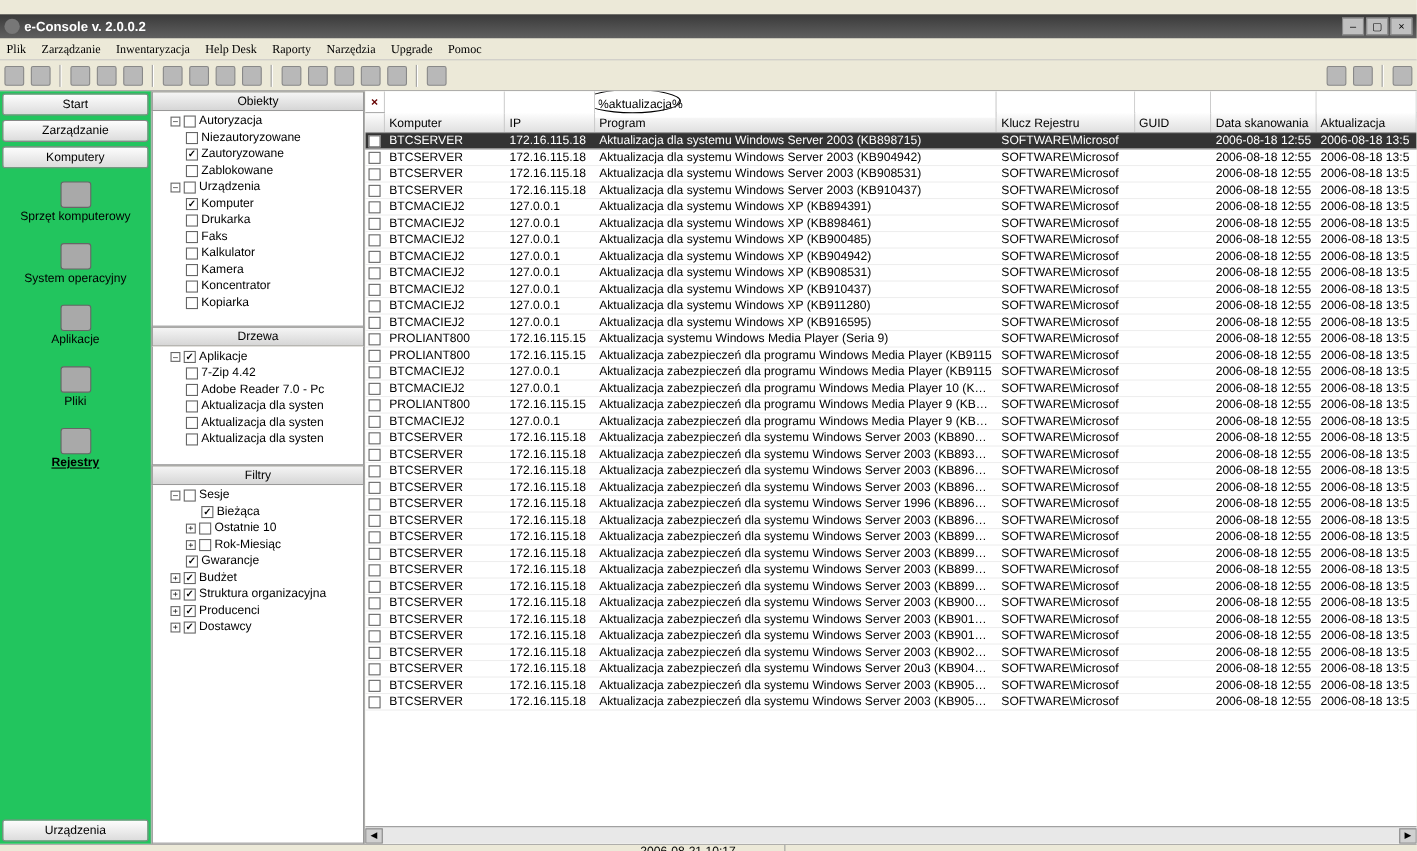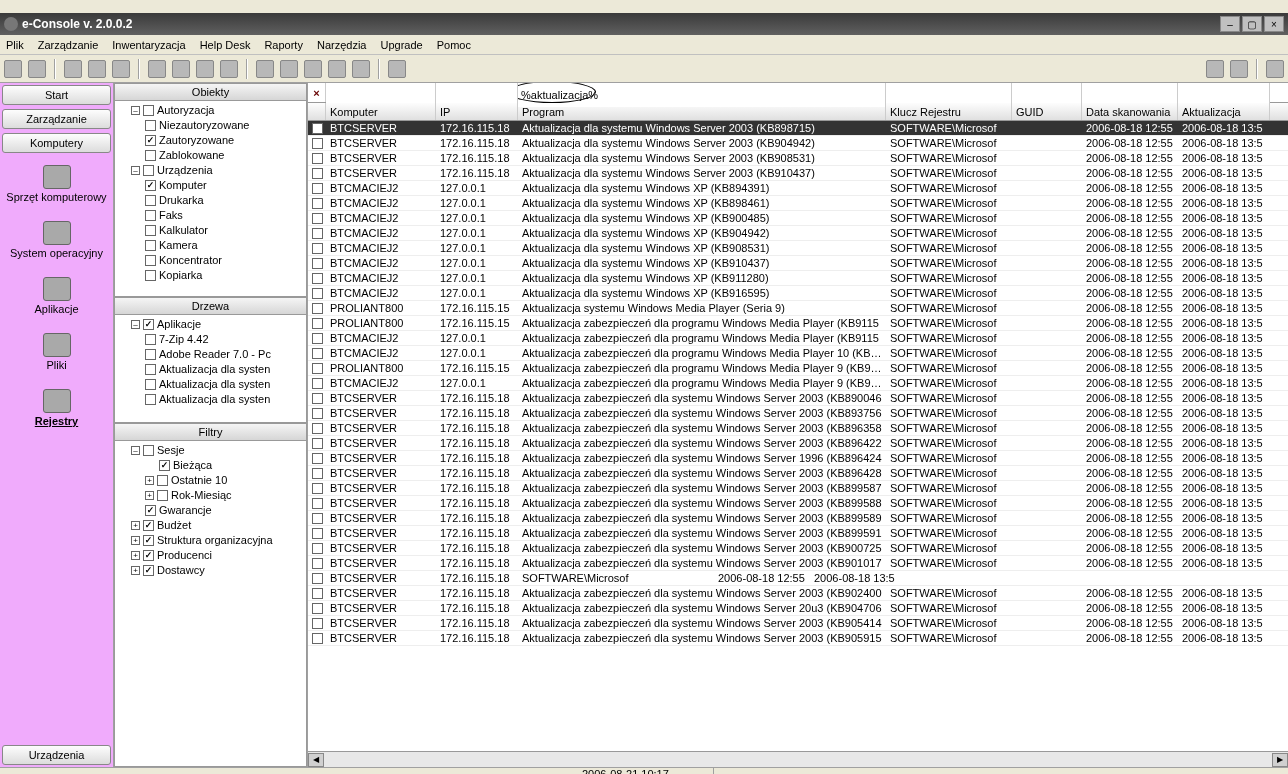--- a/index.html
+++ b/index.html
@@ -1,27 +1,27 @@
 <!DOCTYPE html>
 <html><head>
 <meta charset="utf-8">
 <style>
 * { box-sizing: border-box; margin: 0; padding: 0; }
 body { font-family: Tahoma, Arial, sans-serif; font-size: 11px; background: #ece9d8; color: #000; overflow: hidden; width: 1288px; height: 774px; }
 .titlebar { background: linear-gradient(to bottom, #3a3a3a, #606060); color: #fff; height: 22px; display: flex; align-items: center; padding: 0 4px; margin-top: 13px; }
 .titlebar .title { flex: 1; font-weight: bold; font-size: 12px; display:flex; align-items:center; gap:4px;}
 .titlebar .wbtn { width: 20px; height: 16px; background: #c0c0c0; border: 1px solid #888; margin-left: 2px; display:flex; align-items:center; justify-content:center; font-size:10px; color:#000;}
 .menubar { background: #ece9d8; height: 20px; display: flex; align-items: center; padding: 0 6px; gap: 14px; border-bottom: 1px solid #c0c0c0; }
-.menubar span { cursor: default; }
+.menubar span { cursor: default; font-family: Liberation Serif, serif; }
 .toolbar { background: #ece9d8; height: 28px; display: flex; align-items: center; padding: 0 4px; border-bottom: 1px solid #a0a0a0; gap: 6px; }
 .tb-icon { width: 18px; height: 18px; background: #b8b8b8; border: 1px solid #888; border-radius: 2px; }
 .tb-sep { width:2px; height:20px; border-left:1px solid #a0a0a0; border-right:1px solid #fff; margin:0 2px;}
 .tb-spacer { flex: 1; }
 .main { display: flex; height: 684px; }
-.leftcol { width: 114px; background: #f0abfc; border-right: 1px solid #a0a0a0; display:flex; flex-direction:column;}
+.leftcol { width: 138px; background: #22c55e; border-right: 1px solid #a0a0a0; display:flex; flex-direction:column;}
 .leftcol .btn { background: linear-gradient(to bottom,#fdfdfd,#dcdcdc); border:1px solid #888; border-radius:3px; height:20px; display:flex; align-items:center; justify-content:center; margin:2px; font-size:11px;}
 .leftcol .big { flex:0 0 auto; height:54px; display:flex; flex-direction:column; align-items:center; justify-content:center; margin:2px;}
 .leftcol .big .ic { width:28px; height:24px; background:#a9a9a9; border:1px solid #666; border-radius:3px; margin-bottom:2px;}
 .leftcol .big.sel .lbl { font-weight:bold; text-decoration:underline;}
 .leftcol .leftspace { flex:1;}
 .midcol { width: 194px; background:#ece9d8; display:flex; flex-direction:column; border-right:1px solid #a0a0a0;}
 .panel-hd { background: linear-gradient(to bottom,#f5f5f5,#d6d6d6); border:1px solid #999; text-align:center; height:18px; line-height:16px; font-size:11px;}
 .panel-bd { background:#fff; border:1px solid #999; border-top:none; overflow:auto; flex:0 0 auto;}
 .tree { padding:2px; font-size:11px; line-height:15px; white-space:nowrap;}
 .tree ul { list-style:none; padding-left:14px;}
@@ -682,20 +682,21 @@
           <div class="cell col-guid"></div>
           <div class="cell col-data">2006-08-18 12:55</div>
           <div class="cell col-akt">2006-08-18 13:5</div>
         </div>
         <div class="row">
           <div class="chkcol">
             <div class="cb"></div>
           </div>
           <div class="cell col-komputer">BTCSERVER</div>
           <div class="cell col-ip">172.16.115.18</div>
+          <div class="cell col-program">Aktualizacja zabezpieczeń dla systemu Windows Server 2003 (KB901214</div>
           <div class="cell col-klucz">SOFTWARE\Microsof</div>
           <div class="cell col-guid"></div>
           <div class="cell col-data">2006-08-18 12:55</div>
           <div class="cell col-akt">2006-08-18 13:5</div>
         </div>
         <div class="row">
           <div class="chkcol">
             <div class="cb"></div>
           </div>
           <div class="cell col-komputer">BTCSERVER</div>

